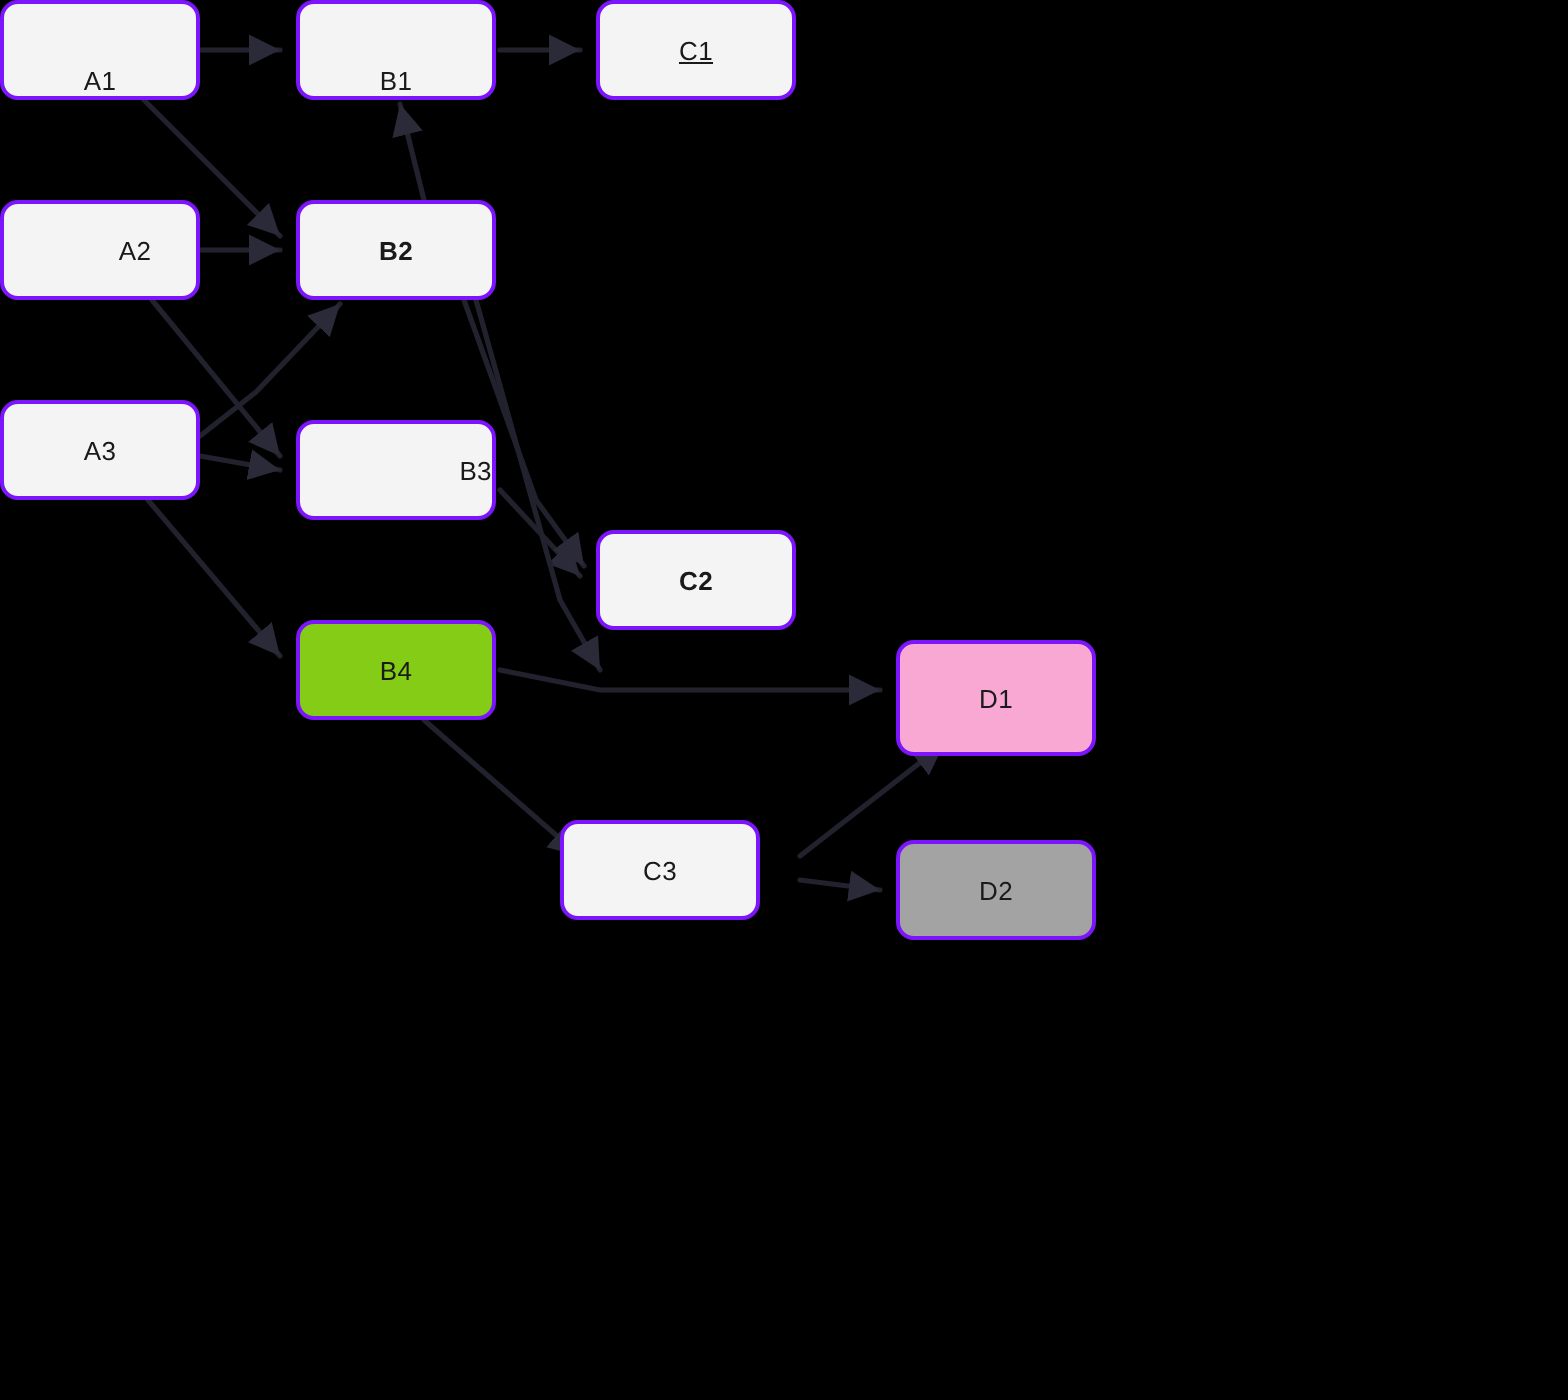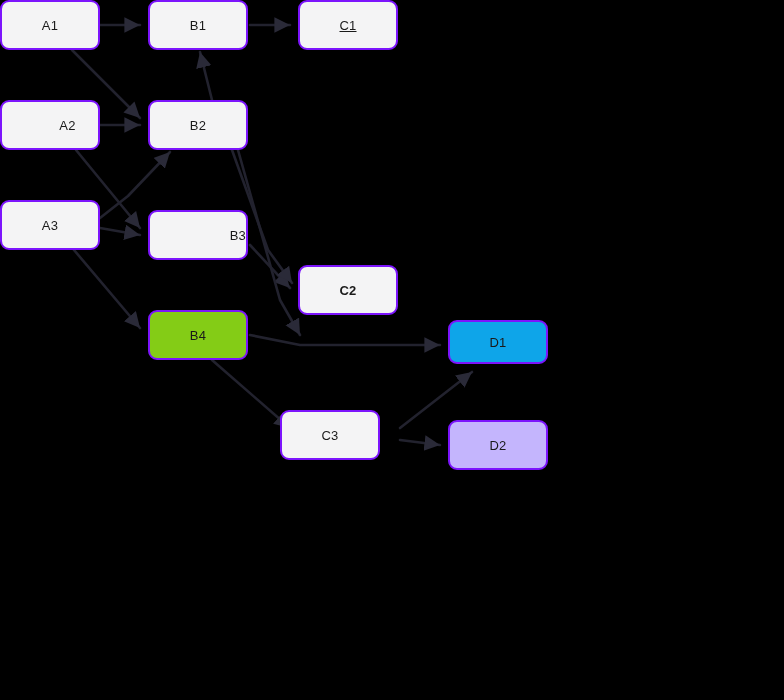--- a/index.html
+++ b/index.html
@@ -50,51 +50,51 @@
         <path d="M 232,150 L 268,250 L 292,283" fill="none" stroke="#22222e" stroke-width="2.6" stroke-linecap="round" stroke-linejoin="round" marker-end="url(#arrowhead)"></path>
         <path d="M 238,150 L 280,300 L 300,335" fill="none" stroke="#22222e" stroke-width="2.6" stroke-linecap="round" stroke-linejoin="round" marker-end="url(#arrowhead)"></path>
         <path d="M 250,335 L 300,345 L 440,345" fill="none" stroke="#22222e" stroke-width="2.6" stroke-linecap="round" stroke-linejoin="round" marker-end="url(#arrowhead)"></path>
         <path d="M 212,360 L 290,428" fill="none" stroke="#22222e" stroke-width="2.6" stroke-linecap="round" stroke-linejoin="round" marker-end="url(#arrowhead)"></path>
         <path d="M 400,428 L 472,372" fill="none" stroke="#22222e" stroke-width="2.6" stroke-linecap="round" stroke-linejoin="round" marker-end="url(#arrowhead)"></path>
         <path d="M 400,440 L 440,445" fill="none" stroke="#22222e" stroke-width="2.6" stroke-linecap="round" stroke-linejoin="round" marker-end="url(#arrowhead)"></path>
       </g>
   </svg>
 
   <div id="node-group">
-      <div class="node" style="left: 0px; top: 0px; width: 100px; height: 50px; background: rgb(244, 244, 245); border-color: rgb(124, 20, 252); color: rgb(26, 26, 26);">
+      <div class="node" style="left: 0px; top: 0px; width: 100px; height: 50px; background: rgb(244, 244, 245); border-color: rgb(124, 20, 252); color: rgb(26, 26, 26); align-items: flex-end;">
         <span class="node-label">A1</span>
       </div>
       <div class="node" style="left: 0px; top: 100px; width: 100px; height: 50px; background: rgb(244, 244, 245); border-color: rgb(124, 20, 252); color: rgb(26, 26, 26); padding-left: 35px;">
         <span class="node-label">A2</span>
       </div>
       <div class="node" style="left: 0px; top: 200px; width: 100px; height: 50px; background: rgb(244, 244, 245); border-color: rgb(124, 20, 252); color: rgb(26, 26, 26);">
         <span class="node-label">A3</span>
       </div>
-      <div class="node" style="left: 148px; top: 0px; width: 100px; height: 50px; background: rgb(244, 244, 245); border-color: rgb(124, 20, 252); color: rgb(26, 26, 26);">
+      <div class="node" style="left: 148px; top: 0px; width: 100px; height: 50px; background: rgb(244, 244, 245); border-color: rgb(124, 20, 252); color: rgb(26, 26, 26); align-items: flex-end;">
         <span class="node-label">B1</span>
       </div>
-      <div class="node" style="left: 148px; top: 100px; width: 100px; height: 50px; background: rgb(244, 244, 245); border-color: rgb(124, 20, 252); color: rgb(26, 26, 26);">
+      <div class="node" style="left: 148px; top: 100px; width: 100px; height: 50px; background: rgb(244, 244, 245); border-color: rgb(124, 20, 252); color: rgb(26, 26, 26); font-weight: bold;">
         <span class="node-label">B2</span>
       </div>
       <div class="node" style="left: 148px; top: 210px; width: 100px; height: 50px; background: rgb(244, 244, 245); border-color: rgb(124, 20, 252); color: rgb(26, 26, 26); justify-content: flex-end;">
         <span class="node-label">B3</span>
       </div>
       <div class="node" style="left: 148px; top: 310px; width: 100px; height: 50px; background: #84cc16; border-color: rgb(124, 20, 252); color: rgb(26, 26, 26);">
         <span class="node-label">B4</span>
       </div>
       <div class="node" style="left: 298px; top: 0px; width: 100px; height: 50px; background: rgb(244, 244, 245); border-color: rgb(124, 20, 252); color: rgb(26, 26, 26); text-decoration: underline;">
         <span class="node-label">C1</span>
       </div>
       <div class="node" style="left: 298px; top: 265px; width: 100px; height: 50px; background: rgb(244, 244, 245); border-color: rgb(124, 20, 252); color: rgb(26, 26, 26); font-weight: bold;">
         <span class="node-label">C2</span>
       </div>
       <div class="node" style="left: 280px; top: 410px; width: 100px; height: 50px; background: rgb(244, 244, 245); border-color: rgb(124, 20, 252); color: rgb(26, 26, 26);">
         <span class="node-label">C3</span>
       </div>
-      <div class="node" style="left: 448px; top: 320px; width: 100px; height: 44px; background: #0ea5e9; border-color: rgb(124, 20, 252); color: rgb(26, 26, 26);">
+      <div class="node" style="left: 448px; top: 320px; width: 100px; height: 58px; background: #f9a8d4; border-color: rgb(124, 20, 252); color: rgb(26, 26, 26);">
         <span class="node-label">D1</span>
       </div>
-      <div class="node" style="left: 448px; top: 420px; width: 100px; height: 50px; background: #c4b5fd; border-color: rgb(124, 20, 252); color: rgb(26, 26, 26);">
+      <div class="node" style="left: 448px; top: 420px; width: 100px; height: 50px; background: #a3a3a3; border-color: rgb(124, 20, 252); color: rgb(26, 26, 26);">
         <span class="node-label">D2</span>
       </div>
     </div>
 
 </div>
 
 </body></html>

